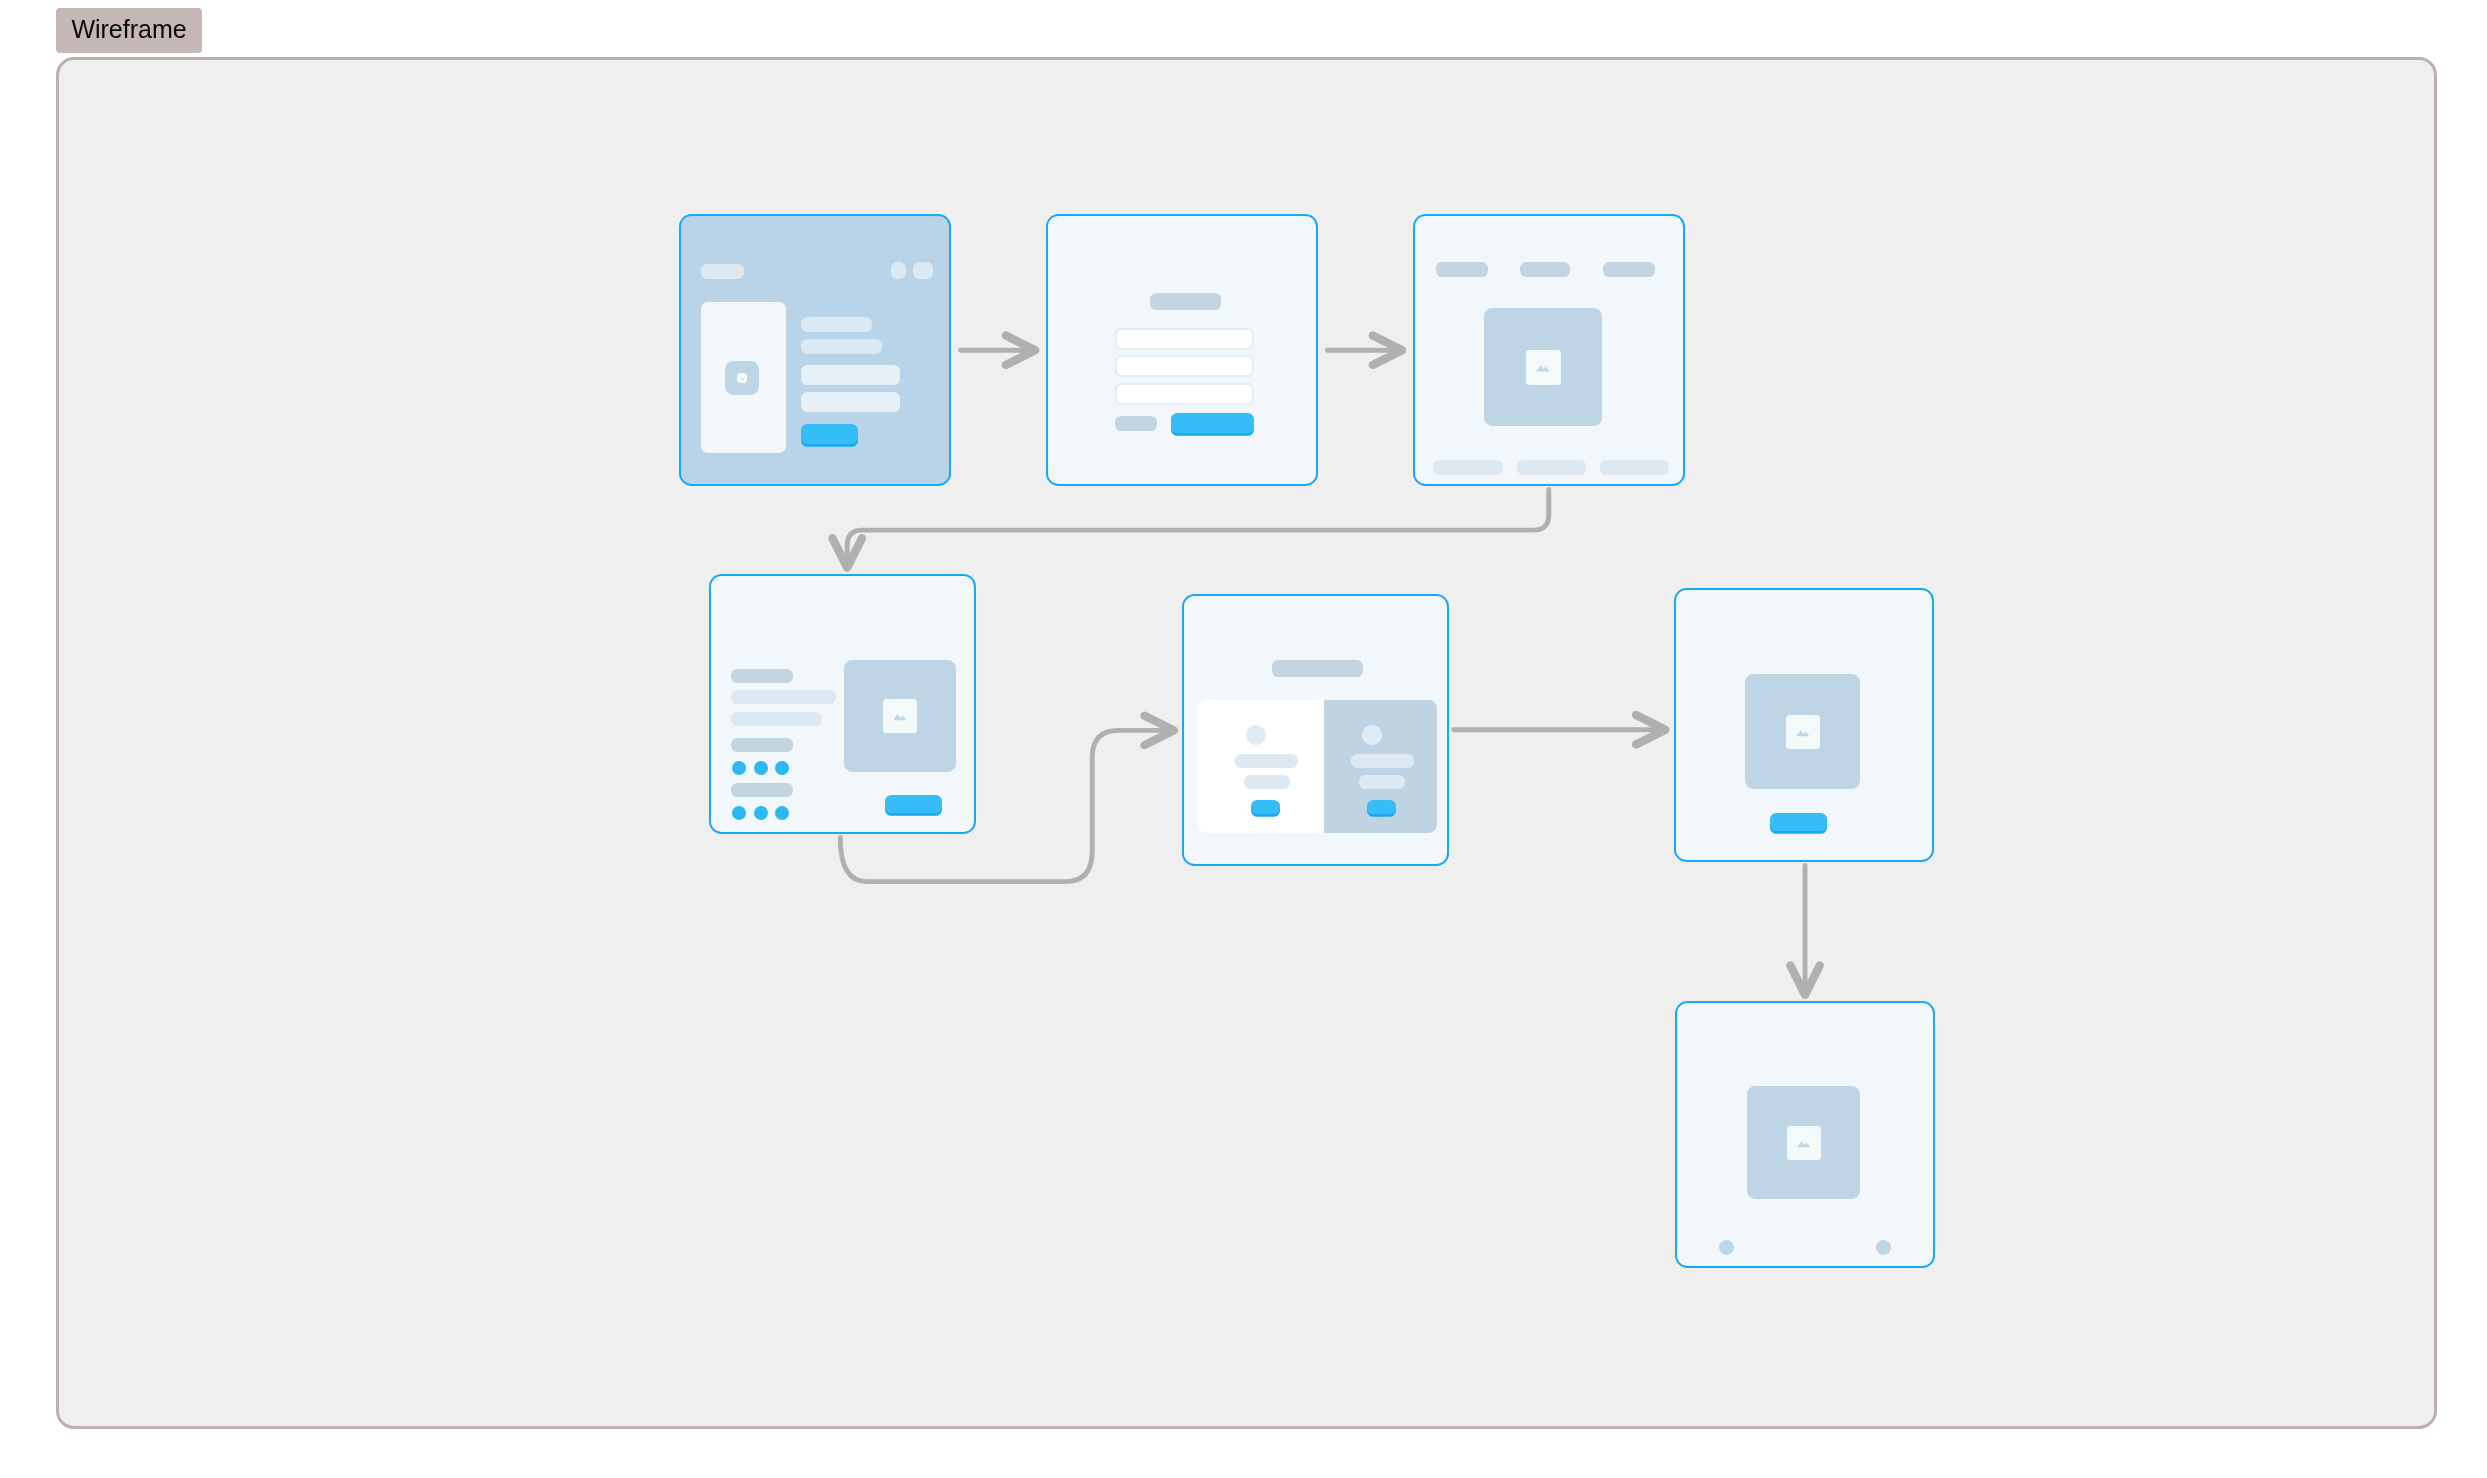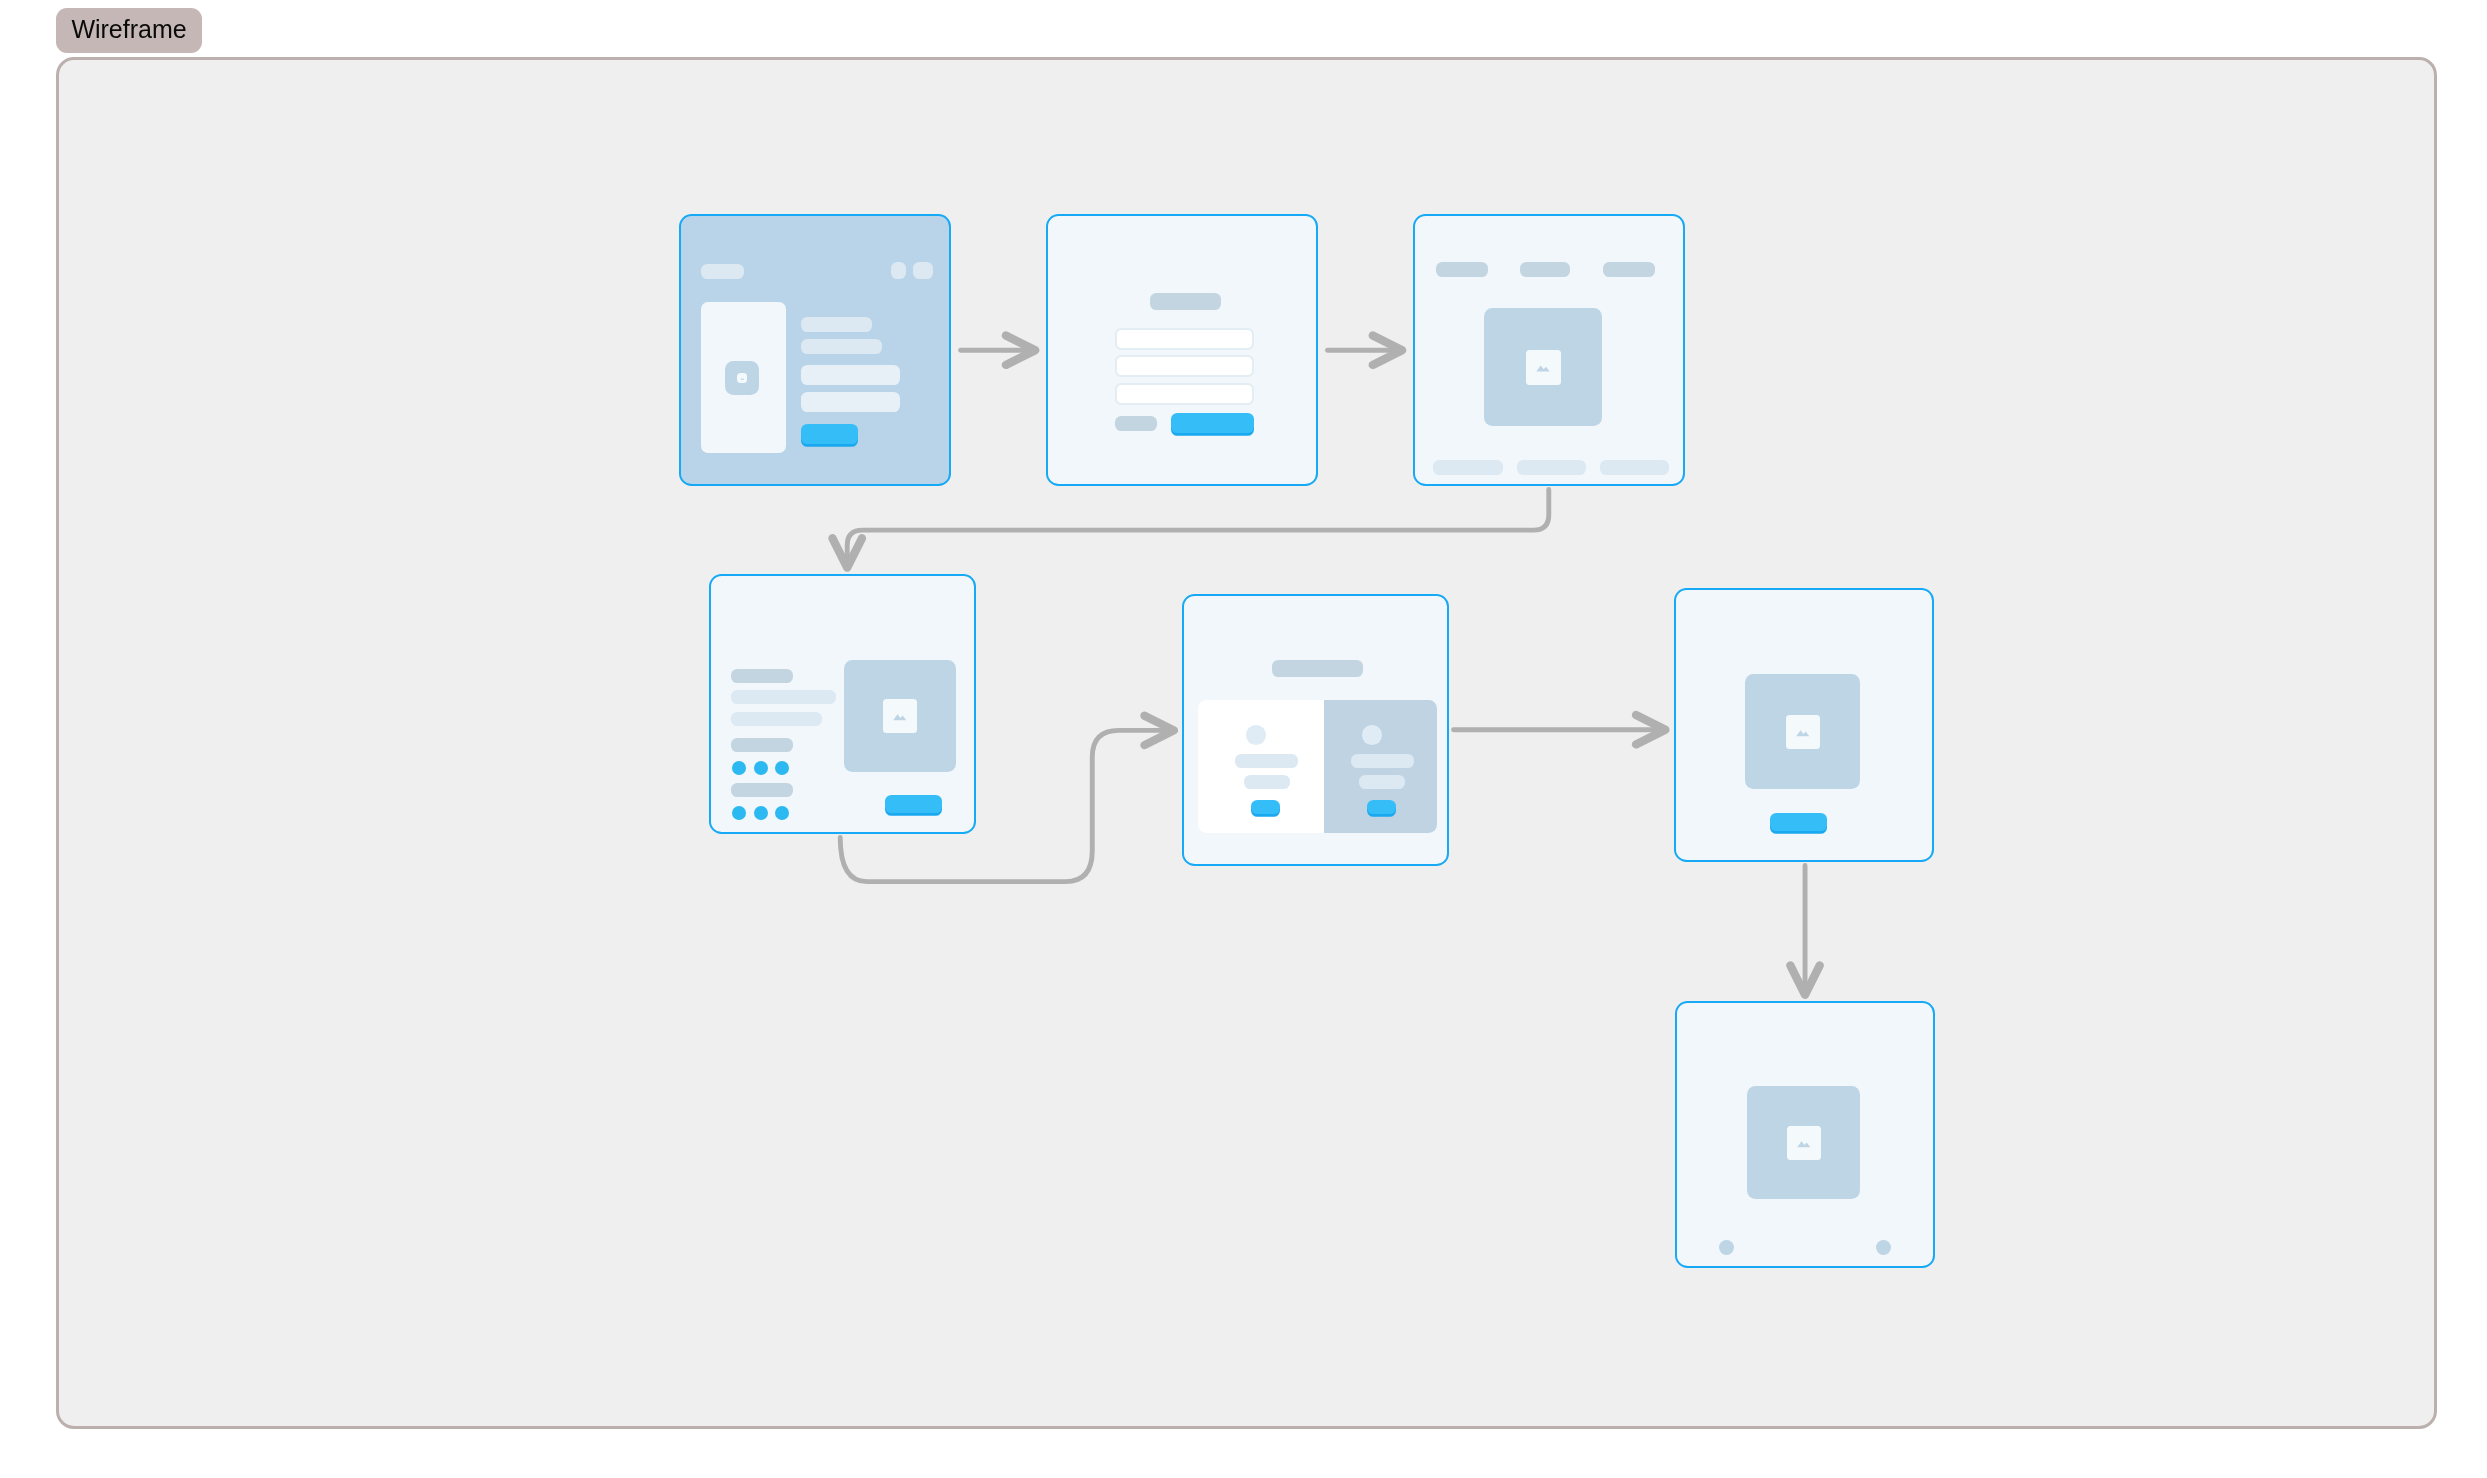--- a/index.html
+++ b/index.html
@@ -10,21 +10,21 @@
     overflow:hidden;
     position:relative;
   }
   .frame-label{
     position:absolute;left:56px;top:8.4px;
     background:#c4b7b5;
     color:#0a0a0a;
     font-size:25px;
     line-height:1;
     padding:9px 15.4px 10.5px 15.4px;
-    border-radius:11px;
+    border-radius:4px;
     white-space:nowrap;
     z-index:5;
   }
   .canvas{
     position:absolute;
     left:56px;top:57px;
     width:2381px;height:1372px;
     background:#f0efef;
     border:3.5px solid #bcb0ae;
     border-radius:18px;

